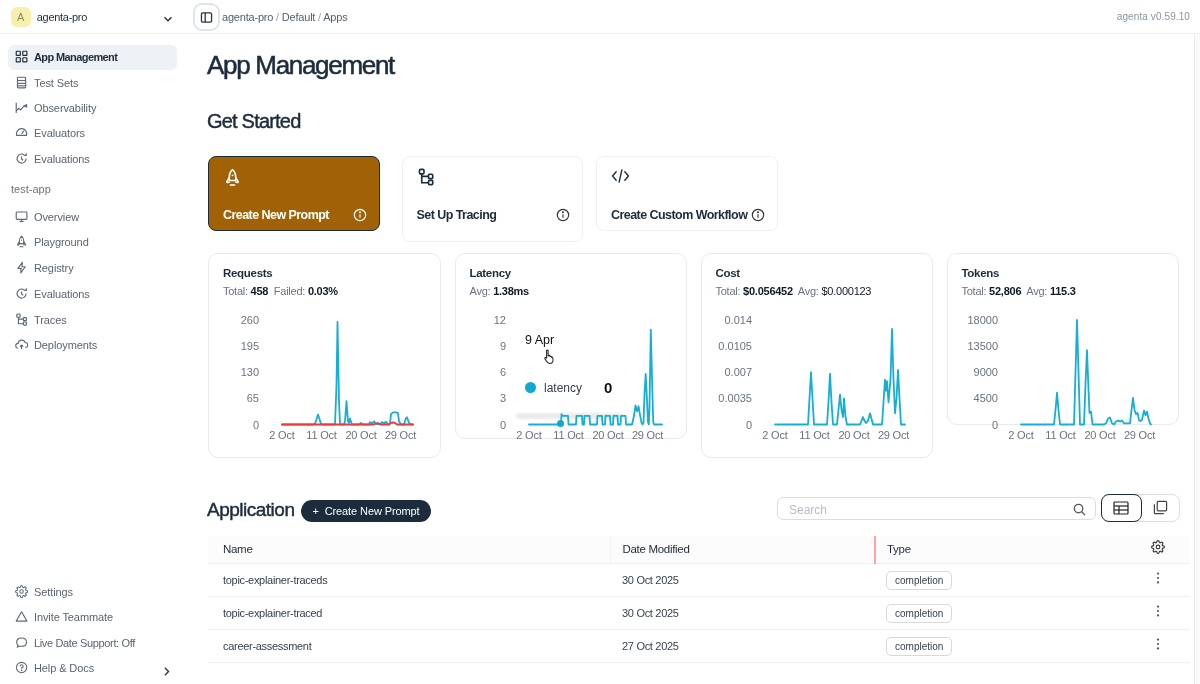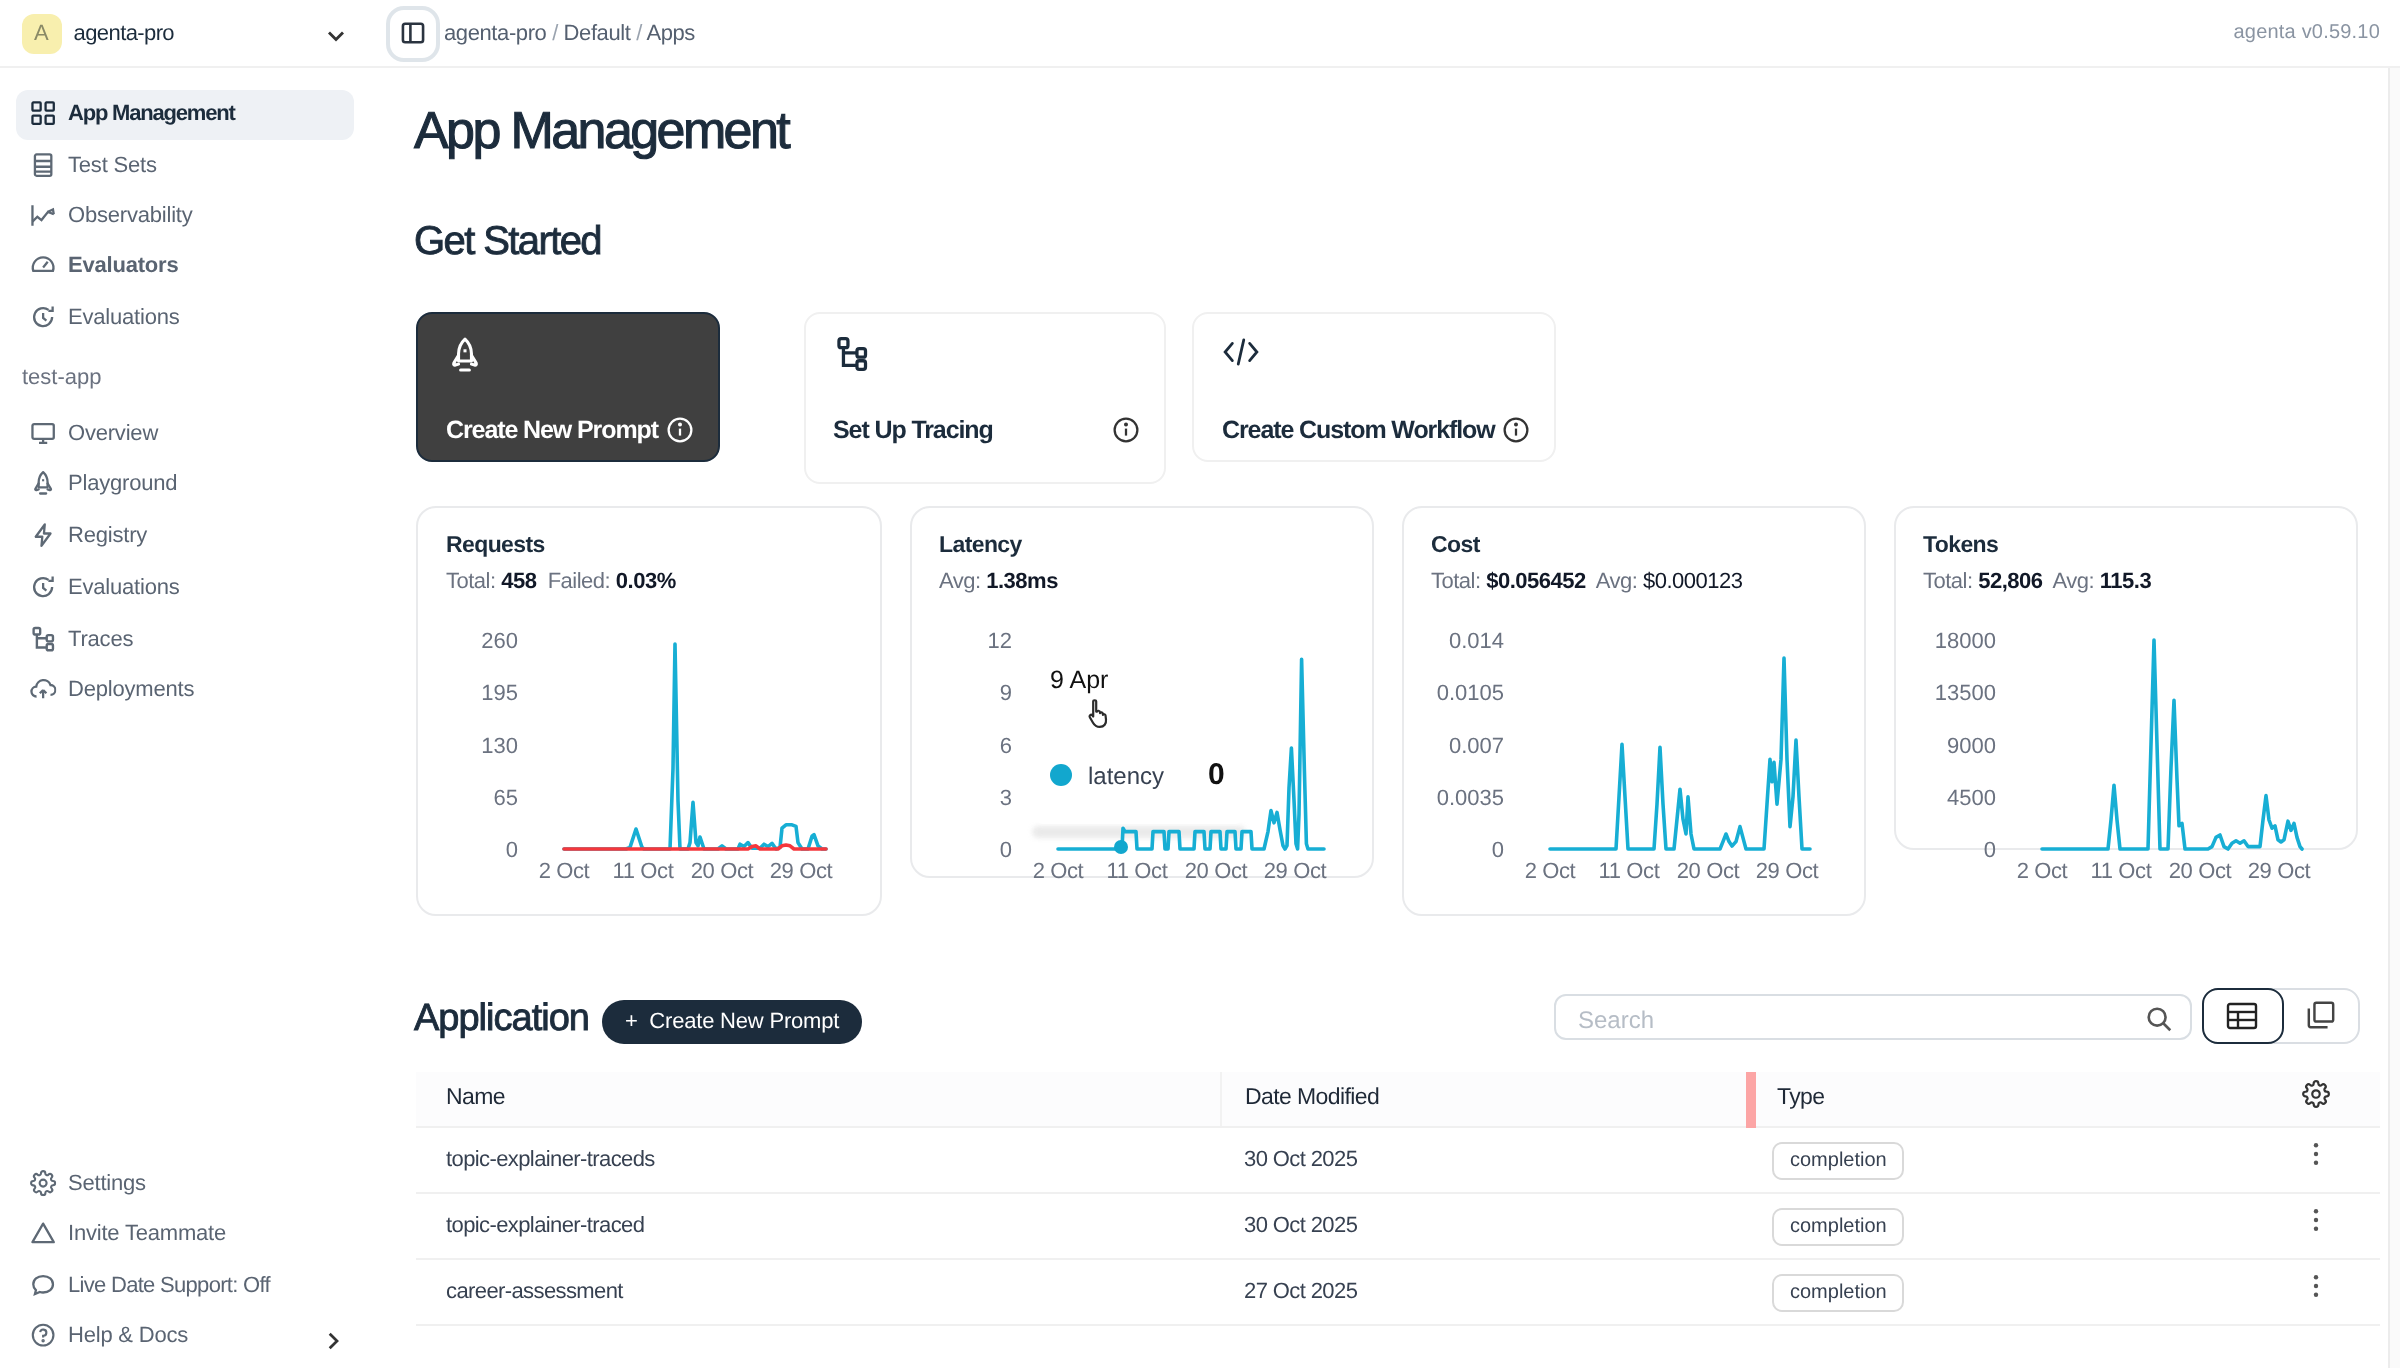--- a/index.html
+++ b/index.html
@@ -40,21 +40,21 @@
     <div style="position:absolute;left:15px;top:101px;width:16px;height:16px;transform:scale(0.82);transform-origin:0 0"><svg width="16" height="16" viewBox="0 0 16 16" fill="none" stroke="#5E6975" stroke-width="1.4">
         <path d="M1.5 2v12.5"></path>
         <path d="M1.5 12l3-3 2.5 2 4-5 3.5 1.5"></path>
         <path d="M11 6l3-1.5 0.5 3"></path>
       </svg></div>
     <div style="position:absolute;left:34px;top:102px;font-size:11px;line-height:13px;letter-spacing:-0.1px;color:#5A6472;font-weight:400">Observability</div>
     <div style="position:absolute;left:15px;top:126px;width:16px;height:16px;transform:scale(0.82);transform-origin:0 0"><svg width="16" height="16" viewBox="0 0 16 16" fill="none" stroke="#5E6975" stroke-width="1.4">
         <path d="M2 11.5a6.3 6.3 0 1 1 12 0z"></path>
         <path d="M8 9.5L10.8 6"></path>
       </svg></div>
-    <div style="position:absolute;left:34px;top:127px;font-size:11px;line-height:13px;letter-spacing:-0.1px;color:#5A6472;font-weight:700">Evaluators</div>
+    <div style="position:absolute;left:34px;top:127px;font-size:11px;line-height:13px;letter-spacing:-0.1px;color:#5A6472;font-weight:400">Evaluators</div>
     <div style="position:absolute;left:15px;top:152px;width:16px;height:16px;transform:scale(0.82);transform-origin:0 0"><svg width="16" height="16" viewBox="0 0 16 16" fill="none" stroke="#5E6975" stroke-width="1.4">
         <path d="M13.5 8a5.5 5.5 0 1 1-2.2-4.4"></path>
         <path d="M13.8 1.6v2.6h-2.6"></path>
         <path d="M8 5.5v3l2 1.6"></path>
       </svg></div>
     <div style="position:absolute;left:34px;top:153px;font-size:11px;line-height:13px;letter-spacing:-0.1px;color:#5A6472;font-weight:400">Evaluations</div>
     <div style="position:absolute;left:11px;top:183px;font-size:11px;color:#6B7280">test-app</div>
     <div style="position:absolute;left:15px;top:210px;width:16px;height:16px;transform:scale(0.82);transform-origin:0 0"><svg width="16" height="16" viewBox="0 0 16 16" fill="none" stroke="#5E6975" stroke-width="1.4">
         <rect x="1.5" y="2.5" width="13" height="9" rx="1"></rect>
         <line x1="5.5" y1="14" x2="10.5" y2="14"></line>
@@ -110,21 +110,21 @@
         <circle cx="8" cy="11.4" r="0.4" fill="#5E6975"></circle>
       </svg></div>
     <div style="position:absolute;left:34px;top:662px;font-size:11px;line-height:13px;letter-spacing:-0.1px;color:#5A6472;font-weight:400">Help &amp; Docs</div>
     <div style="position:absolute;left:161px;top:663px"><svg width="11" height="11" viewBox="0 0 12 12" fill="none" stroke="#333" stroke-width="1.5">
         <path d="M4.2 2L8.2 6l-4 4"></path>
       </svg></div>
 </div>
 
 <div style="position:absolute;left:207px;top:50px;font-size:26px;font-weight:400;letter-spacing:-1.3px;-webkit-text-stroke:0.55px #1C2C3C;color:#1C2C3C">App Management</div>
 <div style="position:absolute;left:207px;top:110px;font-size:20px;font-weight:400;letter-spacing:-0.8px;-webkit-text-stroke:0.45px #1C2C3C;color:#1C2C3C">Get Started</div>
-<div style="position:absolute;left:208px;top:156px;width:152px;height:75px;background:#404040;color:#fff;border:1px solid #1C2C3C;border-radius:8px;box-sizing:border-box">
+<div style="position:absolute;left:208px;top:156px;width:172px;height:75px;background:#a16207;color:#fff;border:1px solid #1C2C3C;border-radius:8px;box-sizing:border-box">
     <div style="position:absolute;left:14px;top:11px"><svg width="19" height="19" viewBox="0 0 20 20" fill="none" stroke="#fff" stroke-width="1.62" stroke-linejoin="round" stroke-linecap="round">
         <path d="M10 1.6c2.4 2.2 3.4 5 3.4 7.8v3.8H6.6V9.4c0-2.8 1-5.6 3.4-7.8z"></path>
         <path d="M6.6 10.2l-2.5 4.1c-.3.6.2 1.2.8 1l1.7-.5"></path>
         <path d="M13.4 10.2l2.5 4.1c.3.6-.2 1.2-.8 1l-1.7-.5"></path>
         <path d="M7.7 17.9h4.6"></path>
         <rect x="9.2" y="7" width="1.6" height="1.6" fill="#fff" stroke="none"></rect>
       </svg></div>
     <div style="position:absolute;left:14px;top:51px;font-size:12.5px;font-weight:700;letter-spacing:-0.55px;white-space:nowrap;color:#fff">Create New Prompt</div>
     <div style="position:absolute;right:12px;top:51px"><svg width="14" height="14" viewBox="0 0 16 16" fill="none" stroke="#fff" stroke-width="1.3">
         <circle cx="8" cy="8" r="6.5"></circle>
@@ -262,21 +262,21 @@
 <table style="position:absolute;left:208px;top:536px;width:982px;border-collapse:collapse;table-layout:fixed">
   <colgroup>
       <col style="width:402px">
       <col style="width:265px">
       <col style="width:250px">
       <col style="width:65px">
     </colgroup>
   <tbody>
       <tr>
     <td style="padding:0 0 0 15px;border-bottom:1px solid #F0F0F0;border-right:1px solid #F2F2F2;font-size:11.5px;font-weight:400;letter-spacing:-0.3px;color:#1F2937;height:27px;background:#FCFCFD">Name</td>
-    <td style="padding:0 0 0 12px;border-bottom:1px solid #F0F0F0;border-right:5px solid #fca5a5;font-size:11.5px;font-weight:400;letter-spacing:-0.3px;color:#1F2937;background:#FCFCFD">Date Modified</td>
+    <td style="padding:0 0 0 12px;border-bottom:1px solid #F0F0F0;border-right:2px solid #fca5a5;font-size:11.5px;font-weight:400;letter-spacing:-0.3px;color:#1F2937;background:#FCFCFD">Date Modified</td>
     <td style="padding:0 0 0 11px;border-bottom:1px solid #F0F0F0;font-size:11.5px;font-weight:400;letter-spacing:-0.3px;color:#1F2937;background:#FCFCFD">Type</td>
     <td style="padding:0;border-bottom:1px solid #F0F0F0;text-align:center;background:#FCFCFD"><svg width="14" height="14" viewBox="0 0 24 24" fill="none" stroke="#333" stroke-width="1.9" stroke-linejoin="round">
             <circle cx="12" cy="12" r="3.2"></circle>
             <path d="M19.4 15a1.65 1.65 0 0 0 .33 1.82l.06.06a2 2 0 0 1-2.83 2.83l-.06-.06a1.65 1.65 0 0 0-1.82-.33 1.65 1.65 0 0 0-1 1.51V21a2 2 0 0 1-4 0v-.09A1.65 1.65 0 0 0 9 19.4a1.65 1.65 0 0 0-1.82.33l-.06.06a2 2 0 0 1-2.83-2.83l.06-.06a1.65 1.65 0 0 0 .33-1.82 1.65 1.65 0 0 0-1.51-1H3a2 2 0 0 1 0-4h.09A1.65 1.65 0 0 0 4.6 9a1.65 1.65 0 0 0-.33-1.82l-.06-.06a2 2 0 0 1 2.83-2.83l.06.06a1.65 1.65 0 0 0 1.82.33H9a1.65 1.65 0 0 0 1-1.51V3a2 2 0 0 1 4 0v.09a1.65 1.65 0 0 0 1 1.51 1.65 1.65 0 0 0 1.82-.33l.06-.06a2 2 0 0 1 2.83 2.83l-.06.06a1.65 1.65 0 0 0-.33 1.82V9a1.65 1.65 0 0 0 1.51 1H21a2 2 0 0 1 0 4h-.09a1.65 1.65 0 0 0-1.51 1z"></path>
           </svg></td>
   </tr>
       <tr>
       <td style="padding:0 0 0 15px;border-bottom:1px solid #F0F0F0;font-size:11px;letter-spacing:-0.3px;color:#374151;height:33px">topic-explainer-traceds</td>
       <td style="padding:0 0 0 12px;border-bottom:1px solid #F0F0F0;font-size:11px;letter-spacing:-0.3px;color:#374151">30 Oct 2025</td>
       <td style="padding:0 0 0 11px;border-bottom:1px solid #F0F0F0"><span style="display:inline-block;border:1px solid #D9D9D9;border-radius:5px;font-size:10px;color:#374151;padding:3px 8px;background:#fff">completion</span></td>

